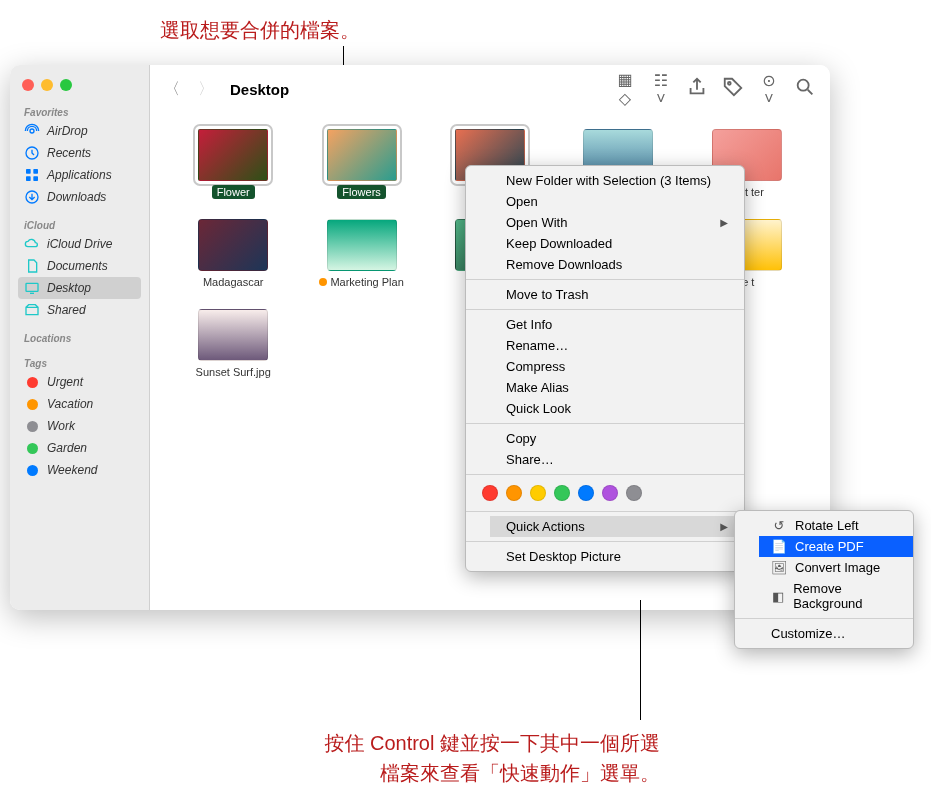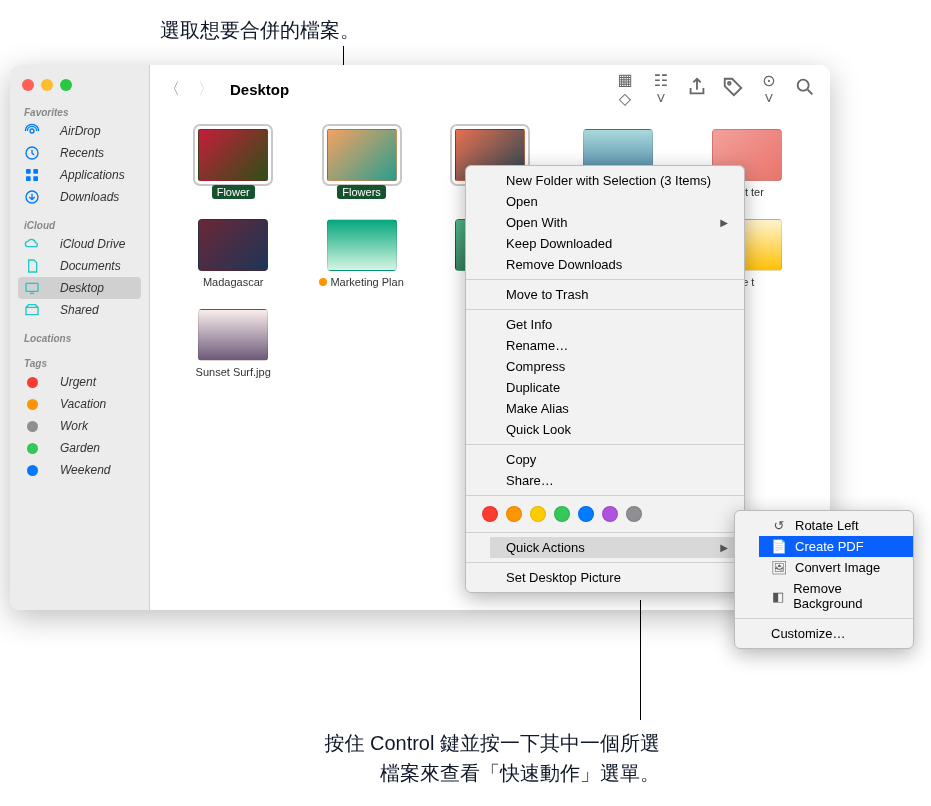--- a/index.html
+++ b/index.html
@@ -1,18 +1,18 @@
 <!DOCTYPE html>
 <html><head>
   <meta charset="utf-8">
   <style>
     * { margin: 0; padding: 0; box-sizing: border-box; font-family: -apple-system, 'Helvetica Neue', Arial, sans-serif; }
     body { width: 931px; height: 806px; background: #fff; position: relative; }
     
-    .annotation { position: absolute; font-size: 20px; color: #0f172a; text-align: center; line-height: 1.5; }
+    .annotation { position: absolute; font-size: 20px; color: #b91c1c; text-align: center; line-height: 1.5; }
     .annotation-top { top: 15px; left: 160px; }
     .annotation-bottom { bottom: 18px; left: 140px; width: 520px; text-align: right; }
     .callout-line { position: absolute; background: #000; width: 1px; }
     .line-top { top: 46px; left: 343px; height: 85px; }
     .line-bottom { top: 600px; left: 640px; height: 120px; }
     
     .window {
       position: absolute; top: 65px; left: 10px; width: 820px; height: 545px;
       background: #fff; border-radius: 10px; box-shadow: 0 8px 30px rgba(0,0,0,0.25);
       display: flex; overflow: visible;
@@ -20,21 +20,21 @@
     
     .sidebar {
       width: 140px; background: #ececec; border-right: 1px solid #d0d0d0;
       border-radius: 10px 0 0 10px; padding: 10px 0; font-size: 12px; color: #333; font-style: italic;
     }
     .traffic-lights { display: flex; gap: 7px; padding: 4px 12px 14px; }
     .tl { width: 12px; height: 12px; border-radius: 50%; }
     .tl-red { background: #ff5f57; } .tl-yellow { background: #febc2e; } .tl-green { background: #28c840; }
     .sidebar-section { padding: 0 8px; margin-bottom: 10px; }
     .sidebar-header { font-size: 10px; color: #888; font-weight: 600; padding: 2px 6px; }
-    .sidebar-item { display: flex; align-items: center; gap: 20px; padding: 3px 6px; border-radius: 4px; cursor: default; }
+    .sidebar-item { display: flex; align-items: center; gap: 7px; padding: 3px 6px; border-radius: 4px; cursor: default; }
     .sidebar-item.selected { background: #d0d0d0; }
     .sidebar-icon { width: 16px; height: 16px; display: flex; align-items: center; justify-content: center; color: #007aff; }
     .tag-dot { width: 11px; height: 11px; border-radius: 50%; }
     
     .main { flex: 1; display: flex; flex-direction: column; border-radius: 0 10px 10px 0; background: #fff; position: relative; }
     .toolbar { height: 48px; display: flex; align-items: center; padding: 0 14px; gap: 14px; border-bottom: 0; }
     .toolbar-nav { display: flex; gap: 18px; color: #888; }
     .toolbar-title { font-weight: 600; font-size: 15px; margin-left: 2px; }
     .toolbar-spacer { flex: 1; }
     .toolbar-icon { color: #666; width: 22px; text-align: center; }
@@ -305,23 +305,20 @@
       <div class="menu-item">
         <span>Get Info</span>
       </div>
       <div class="menu-item">
         <span>Rename…</span>
       </div>
       <div class="menu-item">
         <span>Compress</span>
       </div>
       <div class="menu-item">
-        <span>Duplicate</span>
-      </div>
-      <div class="menu-item">
         <span>Make Alias</span>
       </div>
       <div class="menu-item">
         <span>Quick Look</span>
       </div>
       <div class="menu-sep"></div>
       <div class="menu-item">
         <span>Copy</span>
       </div>
       <div class="menu-item">

